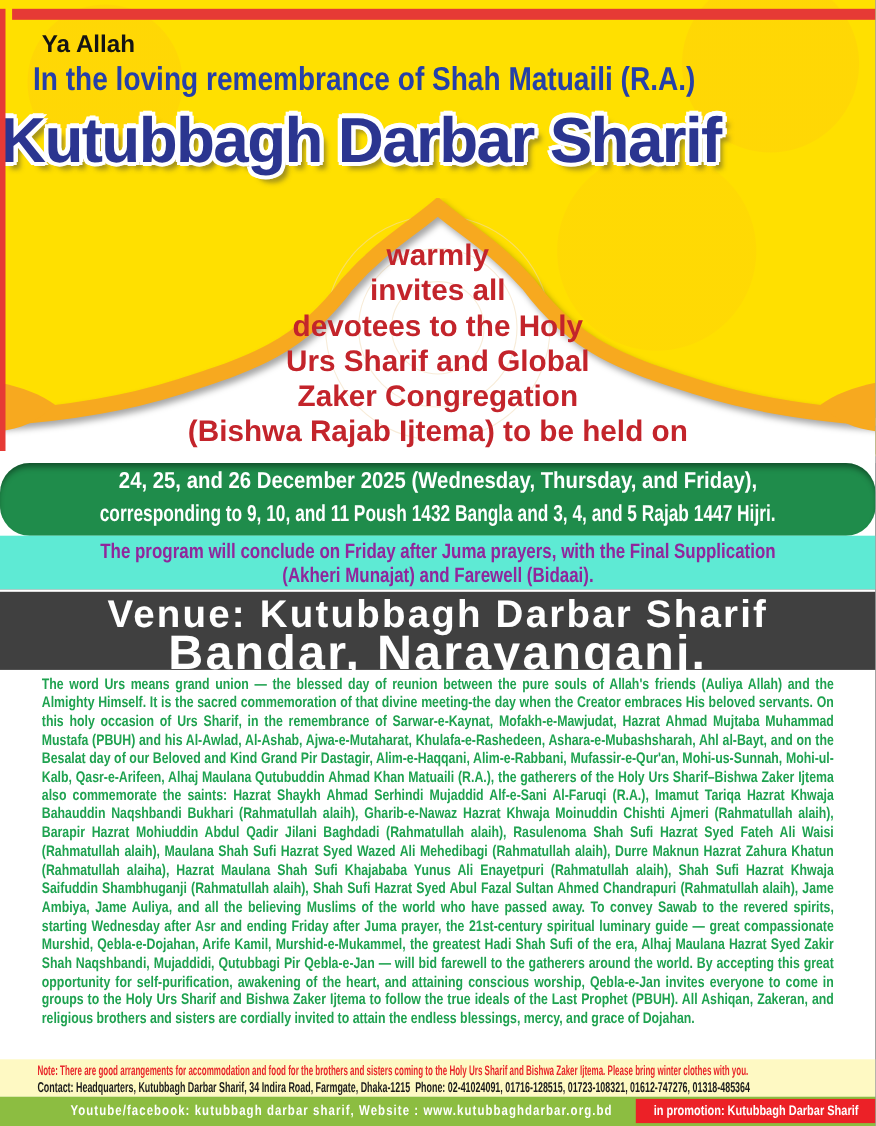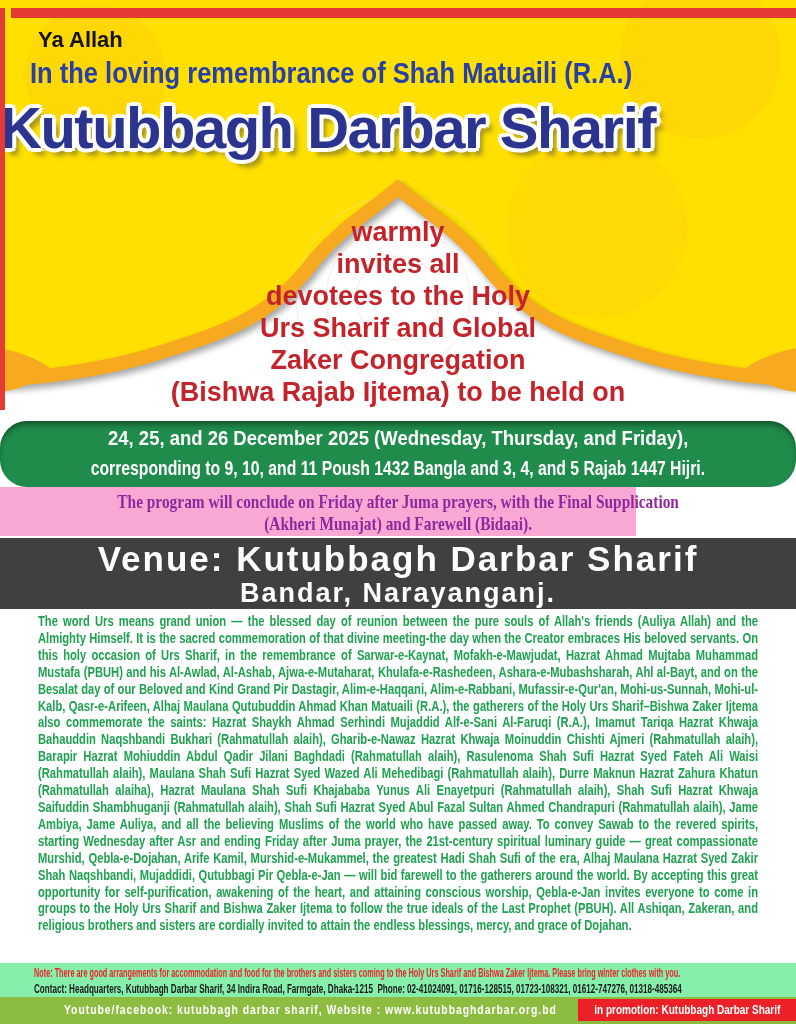--- a/index.html
+++ b/index.html
@@ -31,34 +31,34 @@
   .invite{position:absolute;left:0;top:216px;width:796px;text-align:center;
     color:#C3242B;font-size:27px;line-height:32px;z-index:3;}
   
   .gap-line{position:absolute;left:0;top:413px;width:796px;height:8px;background:#fff;}
   .dates-band{position:absolute;left:0;top:421px;width:796px;height:66px;background:#1F8C4B;
     box-shadow:inset 0 5px 6px -2px rgba(0,0,0,.45);color:#fff;border-radius:27px;}
   .bl{position:absolute;left:0;text-align:center;white-space:pre;transform-origin:0 0;}
   .dates-l1{top:5px;width:905px;transform:scaleX(.88);font-size:21px;}
   .dates-l2{top:35px;width:1061px;transform:scaleX(.75);font-size:21px;}
   
-  .conclude-band{position:absolute;left:0;top:487px;width:636px;height:49px;background:#f9a8d4;color:#90279C;font-family:Liberation Serif, serif;}
+  .conclude-band{position:absolute;left:0;top:487px;width:796px;height:49px;background:#5eead4;color:#90279C;}
   .conc-l1{top:4px;width:983px;transform:scaleX(.81);font-size:19px;}
   .conc-l2{top:26px;width:983px;transform:scaleX(.81);font-size:19px;}
   
   .venue-band{position:absolute;left:0;top:536px;width:796px;height:73px;background:#404040;
     border-top:2px solid #fff;box-sizing:border-box;color:#fff;text-align:center;}
   .venue-l1{margin-top:3px;font-size:35px;letter-spacing:2px;line-height:36px;}
-  .venue-l2{font-size:27px;letter-spacing:2px;line-height:33px;}
+  .venue-l2{font-size:44px;letter-spacing:2px;line-height:33px;}
   
   .body-region{position:absolute;left:38px;top:609px;width:720px;height:354px;overflow:hidden;}
   .body-text{margin:0;padding-top:4px;width:900px;transform:scaleX(.8);transform-origin:0 0;
     font-size:14px;line-height:16.9px;text-align:justify;color:#1FA250;}
   
-  .note-band{position:absolute;left:0;top:963px;width:796px;height:34px;background:#86efac;}
+  .note-band{position:absolute;left:0;top:963px;width:796px;height:34px;background:#fef9c3;}
   .note-line{position:absolute;left:34px;top:3px;font-size:12.5px;color:#E8262A;
     white-space:pre;transform:scaleX(.583);transform-origin:0 0;}
   .contact-line{position:absolute;left:34px;top:18px;font-size:13px;color:#1A1A1A;
     white-space:pre;transform:scaleX(.623);transform-origin:0 0;}
   
   .footer-bar{position:absolute;left:0;top:997px;width:796px;height:27px;background:#8CBD41;}
   .social{position:absolute;left:64px;top:5px;font-size:13px;letter-spacing:1.2px;color:#fff;
     white-space:pre;transform:scaleX(.8);transform-origin:0 0;}
   .promo{position:absolute;right:0;top:2px;width:218px;height:22px;background:#EC2127;
     display:flex;align-items:center;justify-content:center;}

